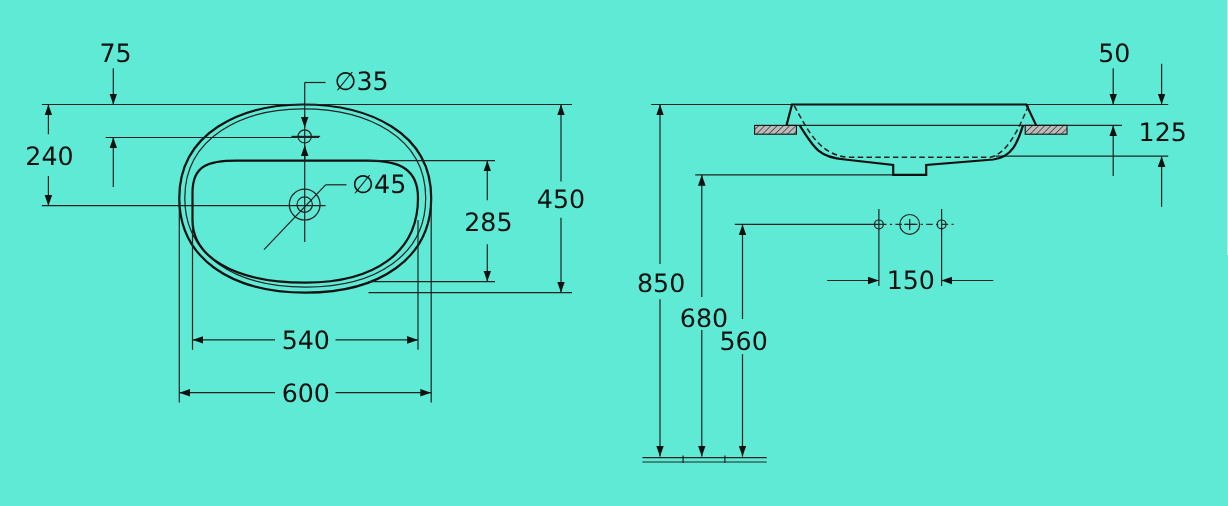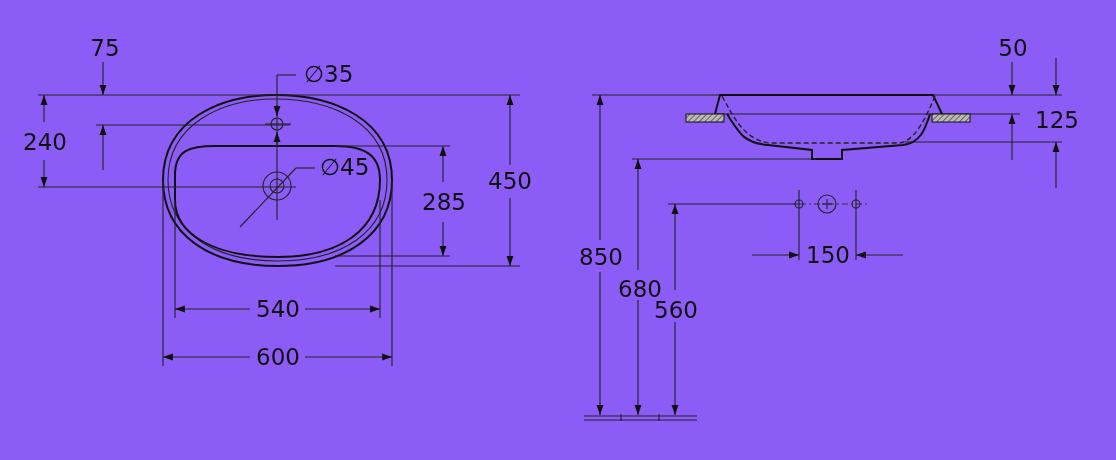--- a/index.html
+++ b/index.html
@@ -1,16 +1,16 @@
 <!DOCTYPE html>
 <html><head>
 <meta charset="utf-8">
 <style>
   html,body{margin:0;padding:0;background:#fff;}
-  #canvas{position:relative;width:1116px;height:460px;background:#8b5cf6;overflow:hidden;}
+  #canvas{position:relative;width:1116px;height:460px;background:#5eead4;overflow:hidden;}
   svg{position:absolute;left:0;top:0;}
   .dim{font-family:"DejaVu Sans",sans-serif;font-size:23px;fill:#111;}
   .ln{stroke:#222;stroke-width:1.1;fill:none;}
   .thick{stroke:#111;stroke-width:2;fill:none;}
   .dash{stroke:#222;stroke-width:1.4;fill:none;stroke-dasharray:5 3;}
   .center{stroke:#333;stroke-width:1;fill:none;stroke-dasharray:6 3 2 3;}
 </style>
 </head>
 <body>
 

